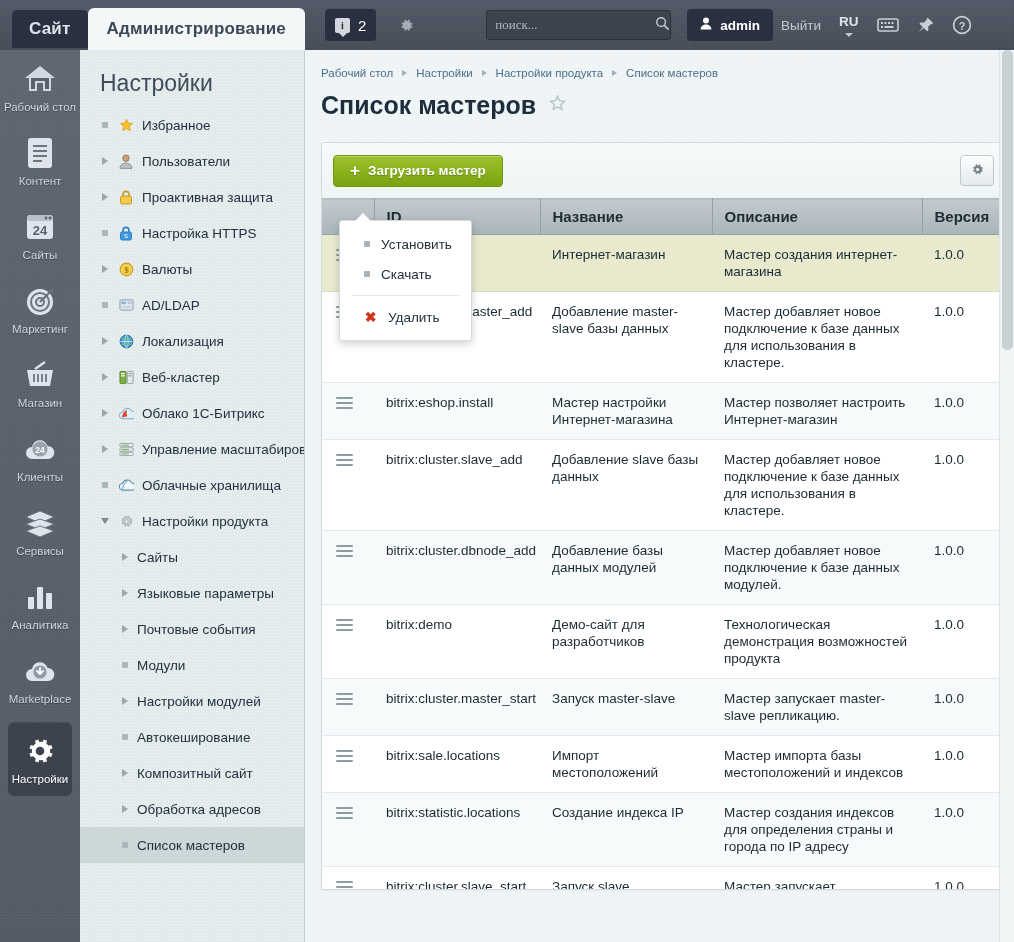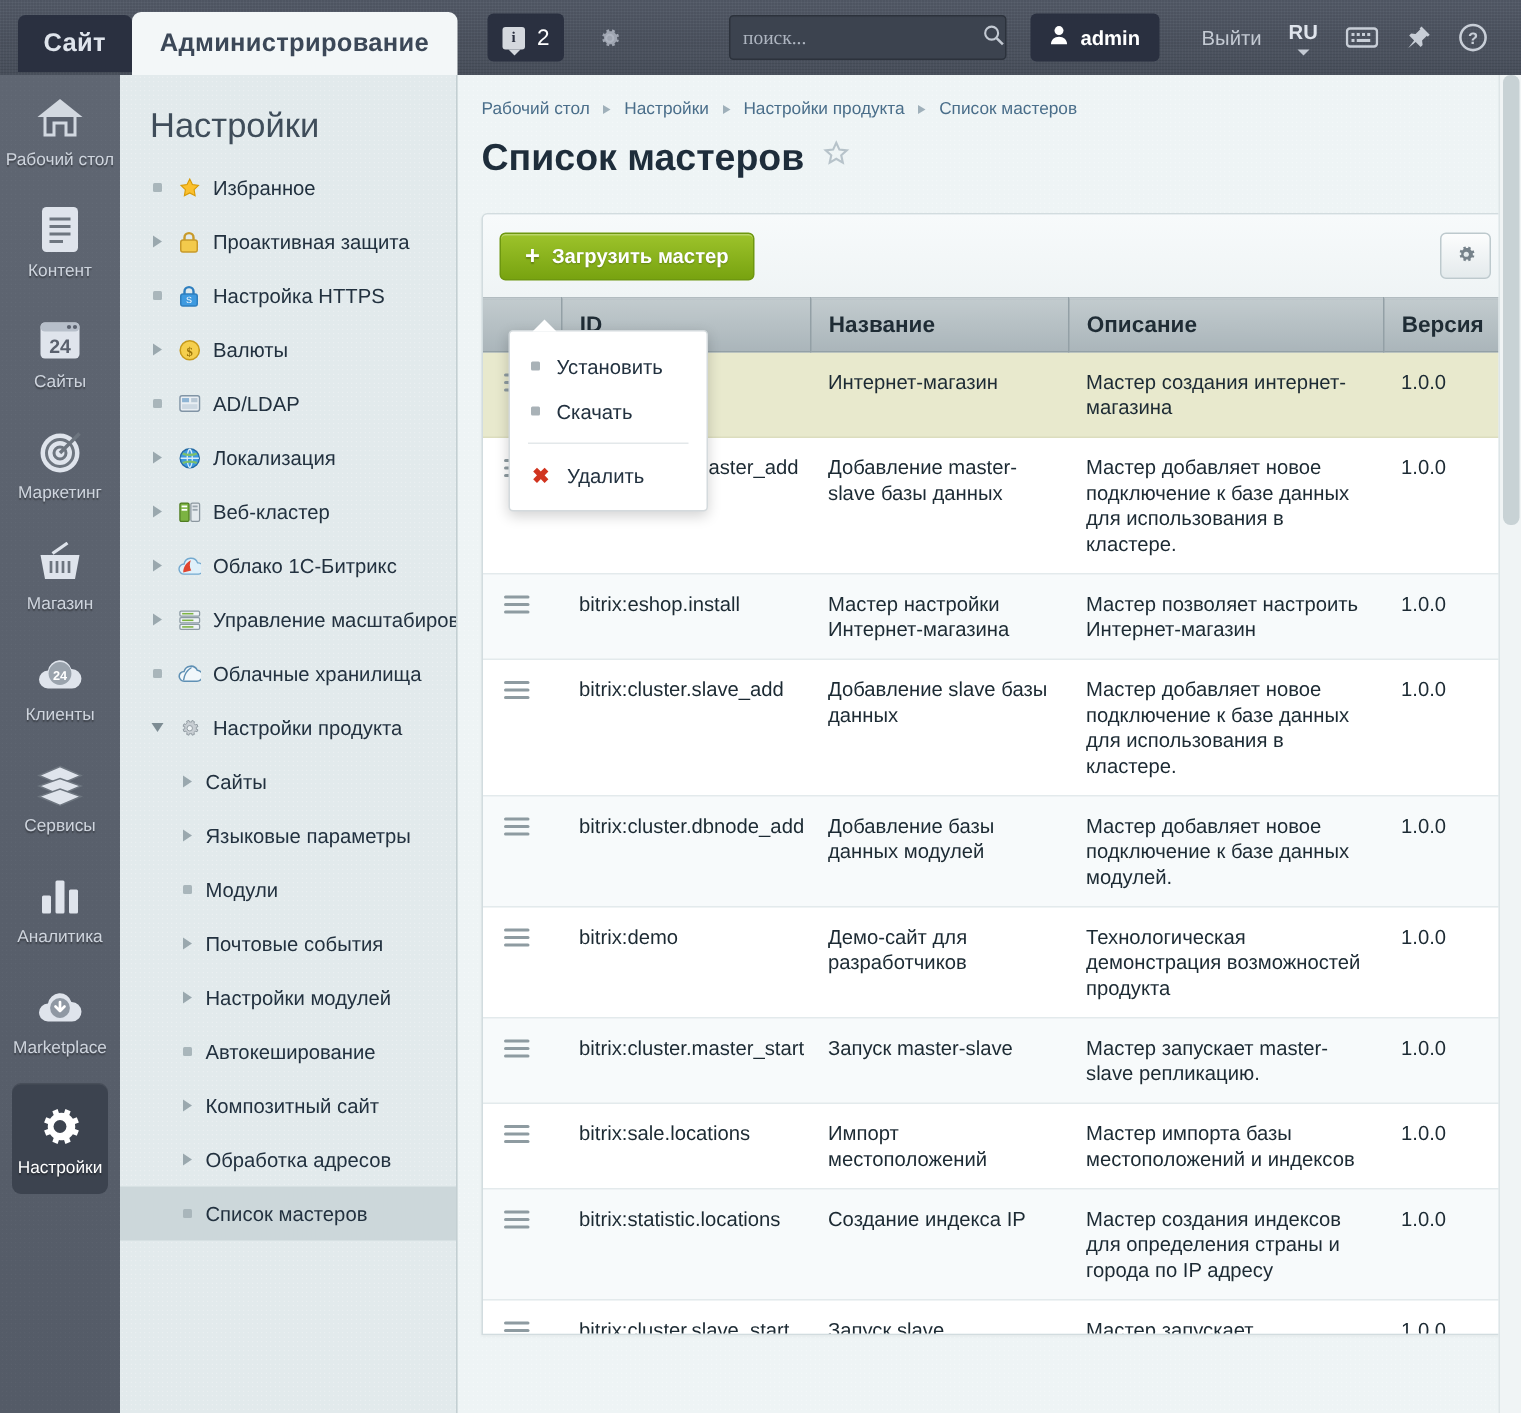--- a/index.html
+++ b/index.html
@@ -80,21 +80,21 @@
     font-family: Liberation Serif, serif;
   }
   .search-wrap input::placeholder { color: #aeb5c0; }
   .user-box {
     margin-left: 16px; height: 32px; padding: 0 13px;
     background: #2a3040; border-radius: 4px;
     display: flex; align-items: center; gap: 8px;
     color: #ffffff; font-size: 13.5px; font-weight: bold;
   }
   .hdr-link {
-    margin-left: 28px; color: #c4cad3; font-size: 13.5px;
+    margin-left: 8px; color: #c4cad3; font-size: 13.5px;
   }
   .hdr-lang {
     margin-left: 18px; color: #dfe4ec; font-size: 13.5px; font-weight: bold;
     display: flex; align-items: center; gap: 4px; flex-direction: column;
   }
   .caret-dn {
     width: 0; height: 0;
     border-left: 4px solid transparent; border-right: 4px solid transparent;
     border-top: 4px solid #c4cad3;
   }
@@ -256,21 +256,21 @@
     padding: 8px 0 8px;
     z-index: 25;
   }
   #ctxmenu:before {
     content: ""; position: absolute; left: 15px; top: -8px;
     border-left: 8px solid transparent; border-right: 8px solid transparent;
     border-bottom: 8px solid #ffffff;
   }
   .cmi {
     height: 30px; display: flex; align-items: center; gap: 11px;
-    padding-left: 14px; font-size: 13.5px; color: #22313f;
+    padding-left: 24px; font-size: 13.5px; color: #22313f;
   }
   .cmi .cdot { width: 6px; height: 6px; background: #a9b2b7; border-radius: 1px; flex:0 0 6px; }
   .cmi .cx { width: 13px; flex:0 0 13px; color: #d1341f; font-size: 14px; font-weight: bold; text-align:center; line-height: 13px;}
   .cmsep { height: 1px; background: #e3e8ea; margin: 6px 12px; }
 
   
   #pagescroll {
     position: absolute; right: 0; top: 50px; width: 15px; height: 892px;
     background: #f0f4f5; border-left: 1px solid #dde5e7;
     z-index: 45;
@@ -492,20 +492,32 @@
           </svg>
         </span>
         <span>Избранное</span>
       </div>
       <div class="mi">
         <span class="arw">
           <span class="tri-r"></span>
         </span>
         <span class="ic">
           <svg width="14" height="15" viewBox="0 0 14 15">
+            <circle cx="7" cy="4.2" r="3.2" fill="#c9a27a" stroke="#8d7150" stroke-width=".8"></circle>
+            <path d="M1 14.4c0-3.3 2.7-5.4 6-5.4s6 2.1 6 5.4z" fill="#b9bfc4" stroke="#7f868c" stroke-width=".8"></path>
+          </svg>
+        </span>
+        <span>Пользователи</span>
+      </div>
+      <div class="mi">
+        <span class="arw">
+          <span class="tri-r"></span>
+        </span>
+        <span class="ic">
+          <svg width="14" height="15" viewBox="0 0 14 15">
             <path d="M4 6V4.4a3 3 0 016 0V6" fill="none" stroke="#c89a2a" stroke-width="1.6"></path>
             <rect x="1.5" y="6" width="11" height="8" rx="1.5" fill="#f3ca4c" stroke="#c89a2a" stroke-width="1"></rect>
           </svg>
         </span>
         <span>Проактивная защита</span>
       </div>
       <div class="mi">
         <span class="arw">
           <span class="dot-sq"></span>
         </span>
@@ -640,29 +652,29 @@
         <span>Сайты</span>
       </div>
       <div class="mi sub">
         <span class="arw">
           <span class="tri-r"></span>
         </span>
         <span>Языковые параметры</span>
       </div>
       <div class="mi sub">
         <span class="arw">
+          <span class="tri-r"></span>
+        </span>
+        <span>Почтовые события</span>
+      </div>
+      <div class="mi sub">
+        <span class="arw">
           <span class="dot-sq"></span>
         </span>
         <span>Модули</span>
-      </div>
-      <div class="mi sub">
-        <span class="arw">
-          <span class="tri-r"></span>
-        </span>
-        <span>Почтовые события</span>
       </div>
       <div class="mi sub">
         <span class="arw">
           <span class="tri-r"></span>
         </span>
         <span>Настройки модулей</span>
       </div>
       <div class="mi sub">
         <span class="arw">
           <span class="dot-sq"></span>

